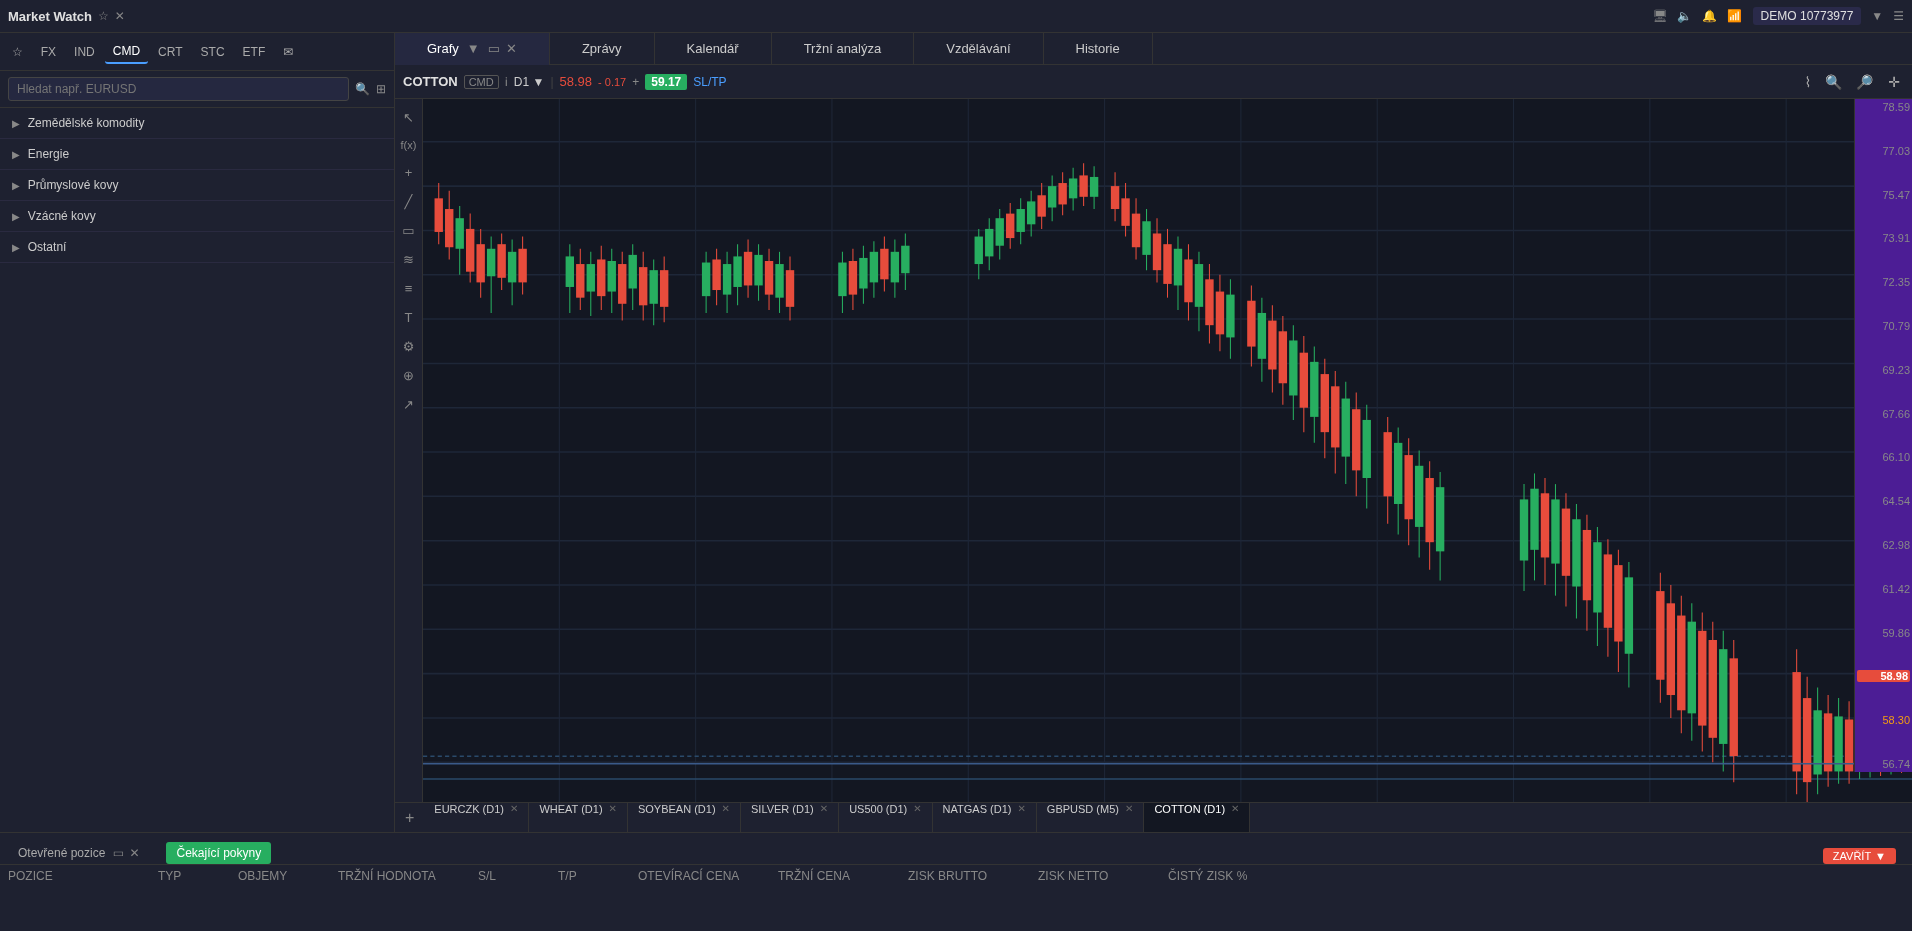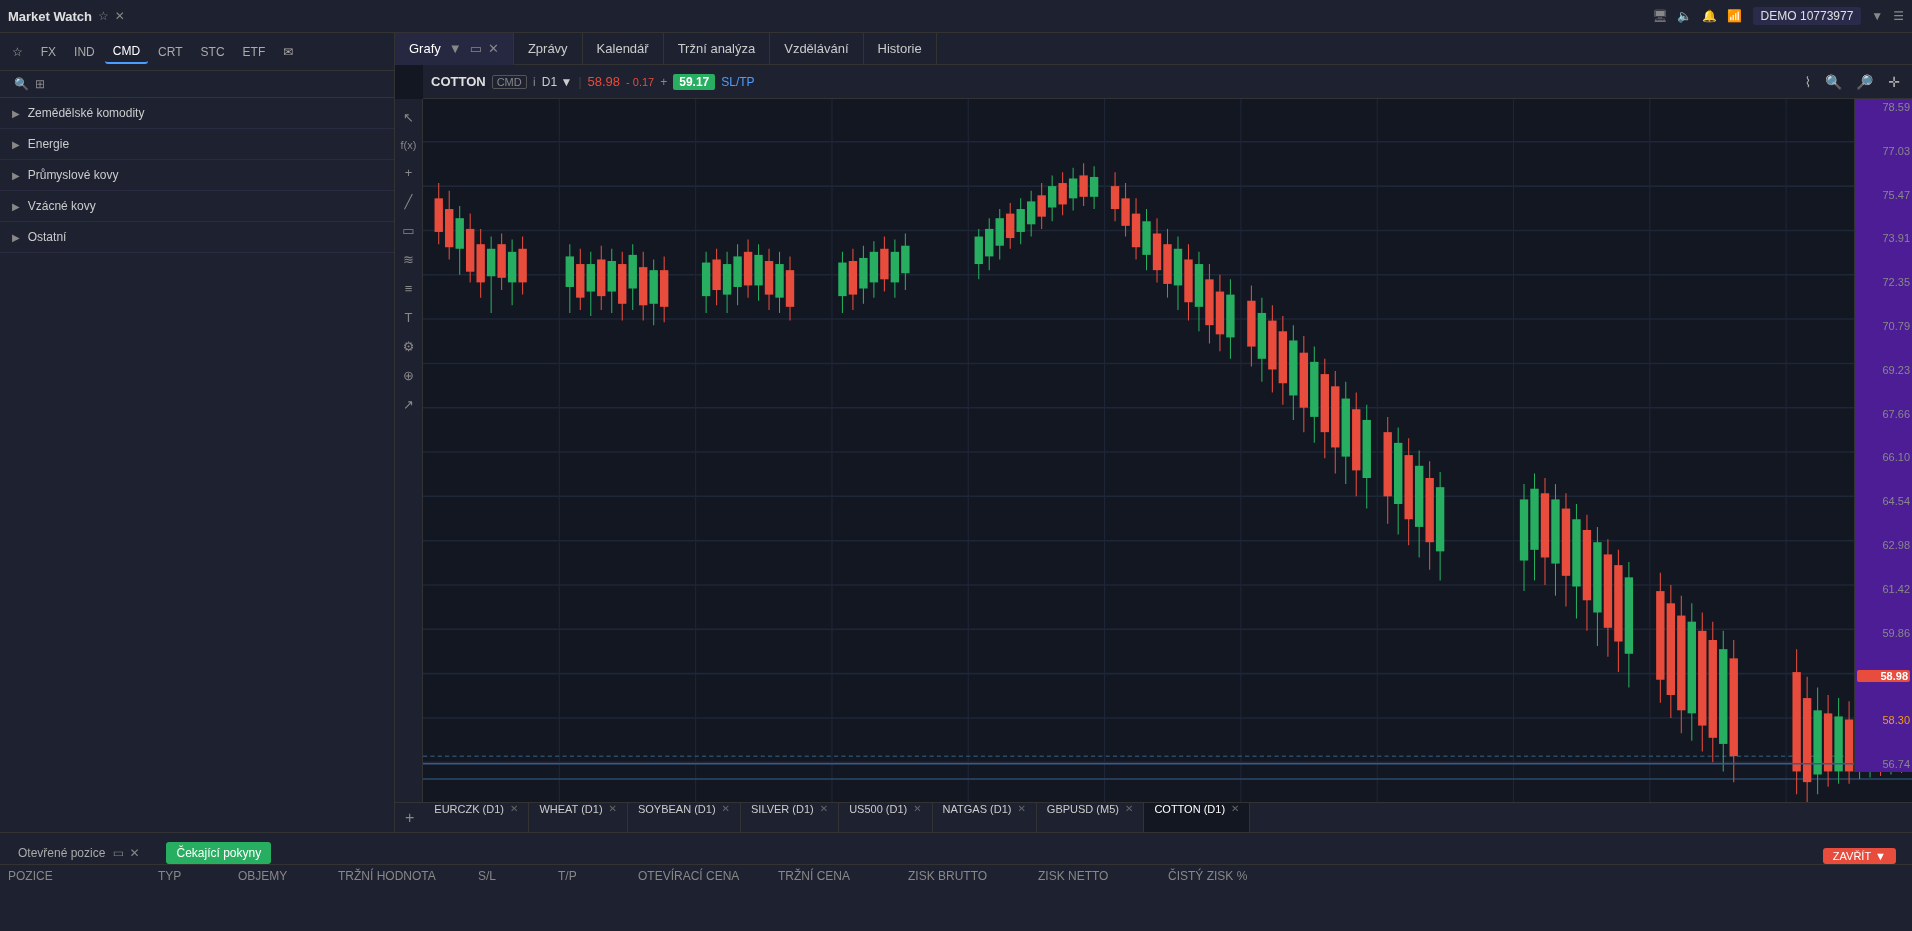--- a/index.html
+++ b/index.html
@@ -27,24 +27,24 @@
     .sidebar-tab.active { color: #fff; border-bottom: 2px solid #4a9eff; }
     #sidebar-search { padding: 6px 8px; border-bottom: 1px solid #333; display: flex; align-items: center; }
     #sidebar-search input { background: #252840; border: 1px solid #444; color: #ccc; padding: 4px 8px; width: 100%; border-radius: 3px; font-size: 12px; outline: none; }
     #sidebar-header { display: grid; grid-template-columns: 1fr 1fr 1fr; padding: 4px 8px; color: #888; font-size: 11px; border-bottom: 1px solid #333; }
     .sidebar-category { display: flex; align-items: center; padding: 8px 12px; border-bottom: 1px solid #2a2a40; cursor: pointer; color: #ccc; }
     .sidebar-category .arrow { margin-right: 8px; color: #888; font-size: 10px; }
 
     
     #chart-area { flex: 1; display: flex; flex-direction: column; background: #131722; }
     #chart-tabs-bar { display: flex; align-items: center; background: #1e2130; border-bottom: 1px solid #333; height: 32px; }
-    .chart-nav-tab { padding: 0 14px; height: 32px; display: flex; align-items: center; color: #ccc; cursor: pointer; font-size: 13px; border-right: 1px solid #333; }
+    .chart-nav-tab { padding: 0 32px; height: 32px; display: flex; align-items: center; color: #ccc; cursor: pointer; font-size: 13px; border-right: 1px solid #333; }
     .chart-nav-tab.active { background: #252840; color: #fff; }
     #grafy-tab { display: flex; align-items: center; gap: 4px; }
-    #chart-toolbar { display: flex; align-items: center; background: #1e2130; border-bottom: 1px solid #333; height: 34px; padding: 0 8px; gap: 6px; margin-left: 28px; }
+    #chart-toolbar { display: flex; align-items: center; background: #1e2130; border-bottom: 1px solid #333; height: 34px; padding: 0 8px; gap: 6px; }
     .symbol-label { color: #e0e0e0; font-weight: bold; font-size: 13px; }
     .cmd-badge { color: #888; font-size: 11px; border: 1px solid #555; padding: 0 4px; border-radius: 2px; }
     .price-display { color: #e74c3c; font-size: 13px; }
     .price-change { color: #e74c3c; font-size: 11px; }
     .price-ask { background: #27ae60; color: #fff; padding: 1px 6px; border-radius: 2px; font-size: 12px; font-weight: bold; }
     .sltp-btn { color: #4a9eff; font-size: 12px; cursor: pointer; }
     .toolbar-sep { color: #444; }
     .chart-tool-btn { color: #aaa; cursor: pointer; font-size: 14px; padding: 2px 4px; }
     #chart-content { flex: 1; display: flex; position: relative; }
     #chart-left-tools { width: 28px; background: #1e2130; border-right: 1px solid #333; display: flex; flex-direction: column; align-items: center; padding-top: 8px; gap: 8px; }
@@ -103,20 +103,21 @@
       <span class="sidebar-tab">☆</span>
       <span class="sidebar-tab">FX</span>
       <span class="sidebar-tab">IND</span>
       <span class="sidebar-tab active">CMD</span>
       <span class="sidebar-tab">CRT</span>
       <span class="sidebar-tab">STC</span>
       <span class="sidebar-tab">ETF</span>
       <span class="sidebar-tab">✉</span>
     </div>
     <div id="sidebar-search">
+      <input type="text" style="flex: 1 1 0%;" placeholder="Hledat např. EURUSD">
       <span style="margin-left:6px;color:#888;">🔍</span>
       <span style="margin-left:6px;color:#888;">⊞</span>
     </div>
 
     <div class="sidebar-category">
       <span class="arrow">▶</span>
       <span>Zemědělské komodity</span>
     </div>
     <div class="sidebar-category">
       <span class="arrow">▶</span>

